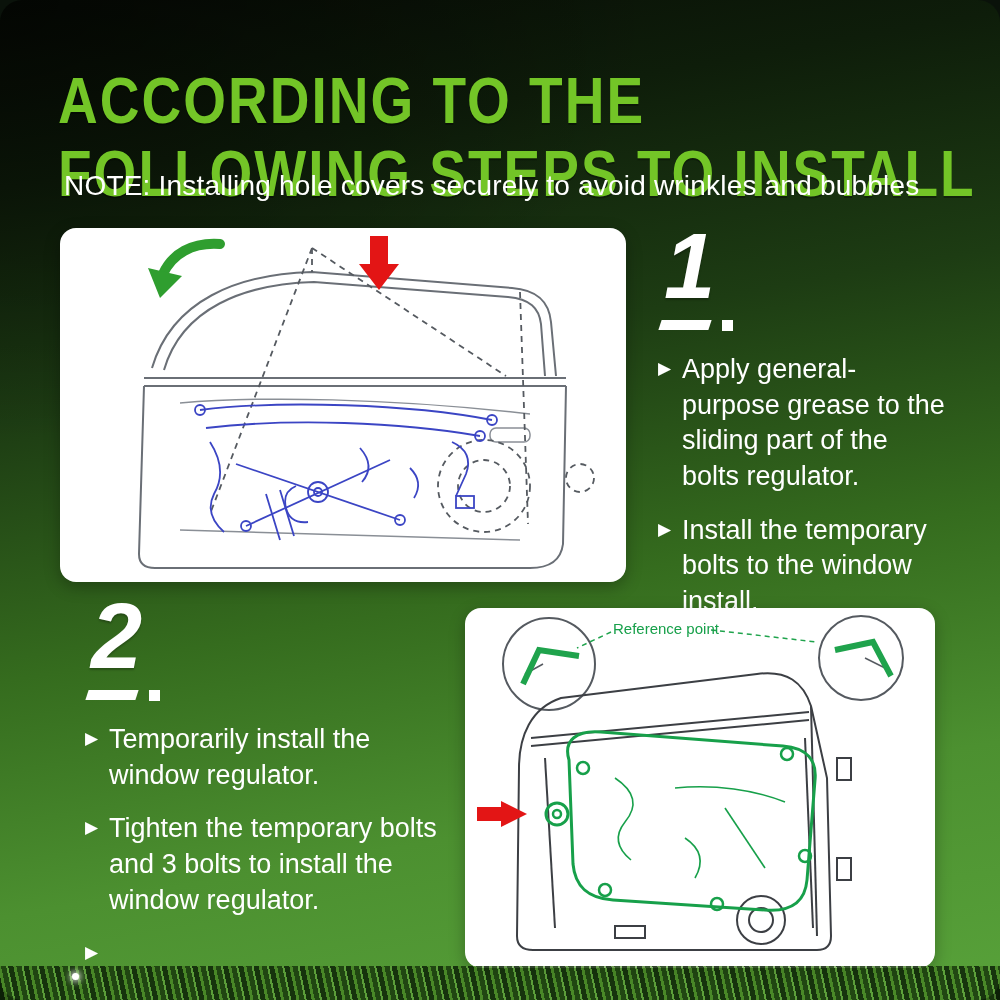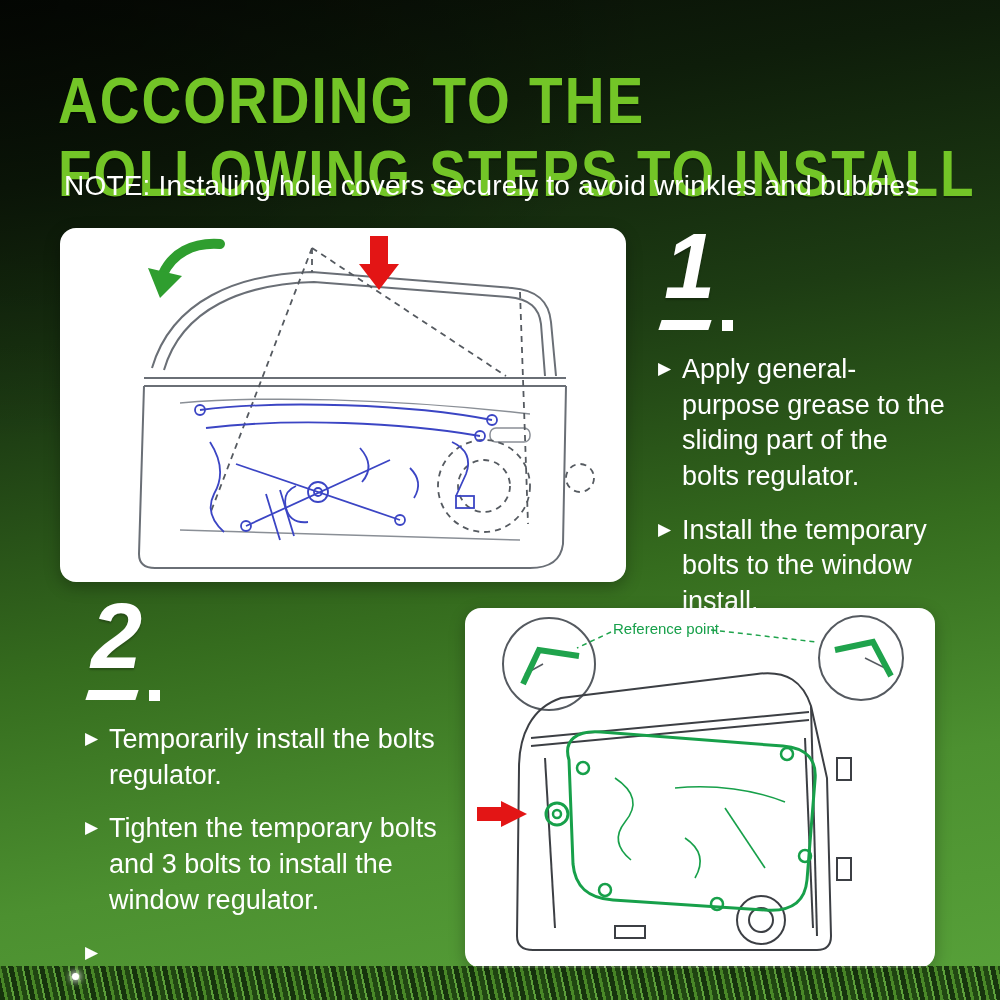--- a/index.html
+++ b/index.html
@@ -6,20 +6,21 @@
   body{
     width:1000px;height:1000px;overflow:hidden;
     font-family:"Liberation Sans",sans-serif;
     background:#0a120a;
   }
   .canvas{
     position:relative;width:1000px;height:1000px;
     background:
       radial-gradient(120% 80% at 0% 0%, rgba(0,0,0,.55) 0%, rgba(0,0,0,0) 55%),
       linear-gradient(170deg,#070c05 0%,#0e1d0a 16%,#1d3c13 36%,#356c1e 58%,#4c9030 78%,#58a23a 100%);
+    border-radius: 22px;
   }
   .grass{
     position:absolute;left:0;bottom:0;width:100%;height:34px;
     background:repeating-linear-gradient(78deg,
       rgba(12,34,6,.95) 0 5px, rgba(70,130,35,.85) 5px 8px,
       rgba(24,56,12,.95) 8px 13px, rgba(96,160,60,.75) 13px 15px);
     opacity:.9;
   }
   .sparkle{
     position:absolute;left:72px;bottom:20px;width:7px;height:7px;border-radius:50%;
@@ -155,21 +156,21 @@
 
   <div class="stepcol stepcol2">
     <div class="step-number">
       <span class="digit">2</span>
       <span class="bar"></span>
       <span class="dot"></span>
     </div>
     <ul class="bullets">
       <li class="bullet">
         <span class="tri">▶</span>
-        <span>Temporarily install the bolts regulator.</span>
+        <span>Temporarily install the window regulator.</span>
       </li>
       <li class="bullet">
         <span class="tri">▶</span>
         <span>Tighten the temporary bolts and 3 bolts to install the window regulator.</span>
       </li>
       <li class="bullet">
         <span class="tri">▶</span>
       </li>
     </ul>
   </div>

